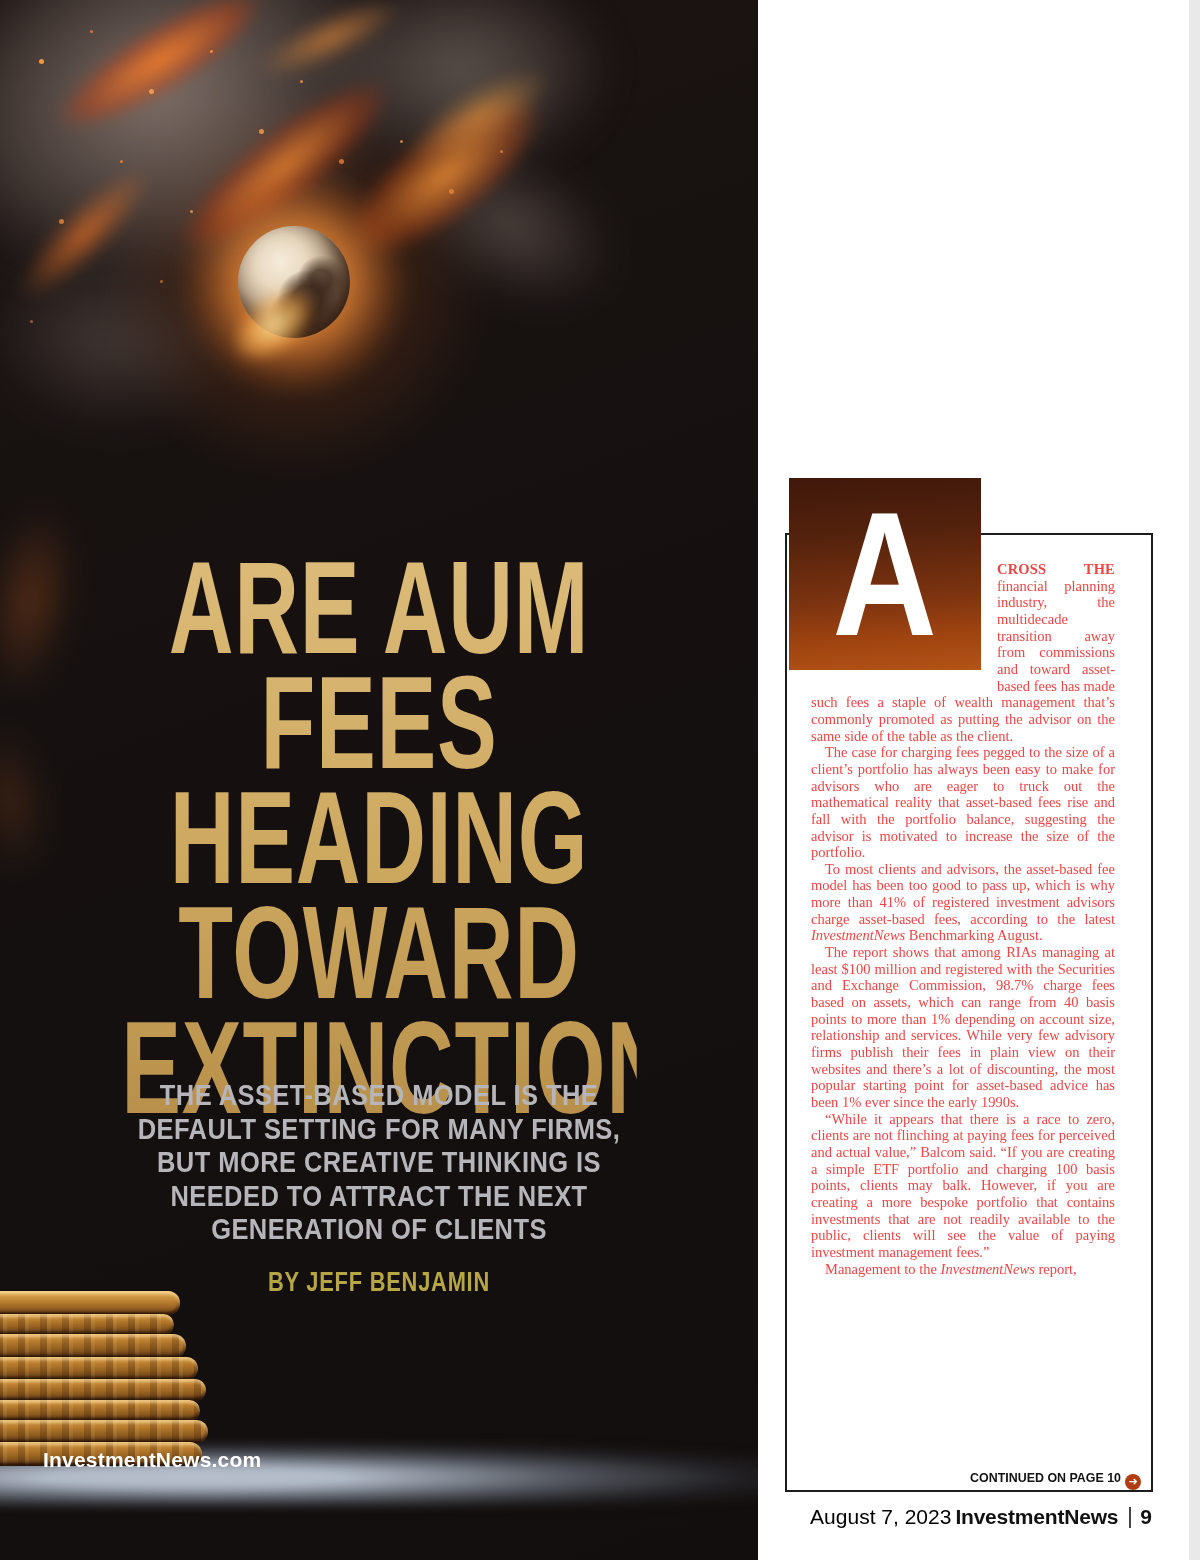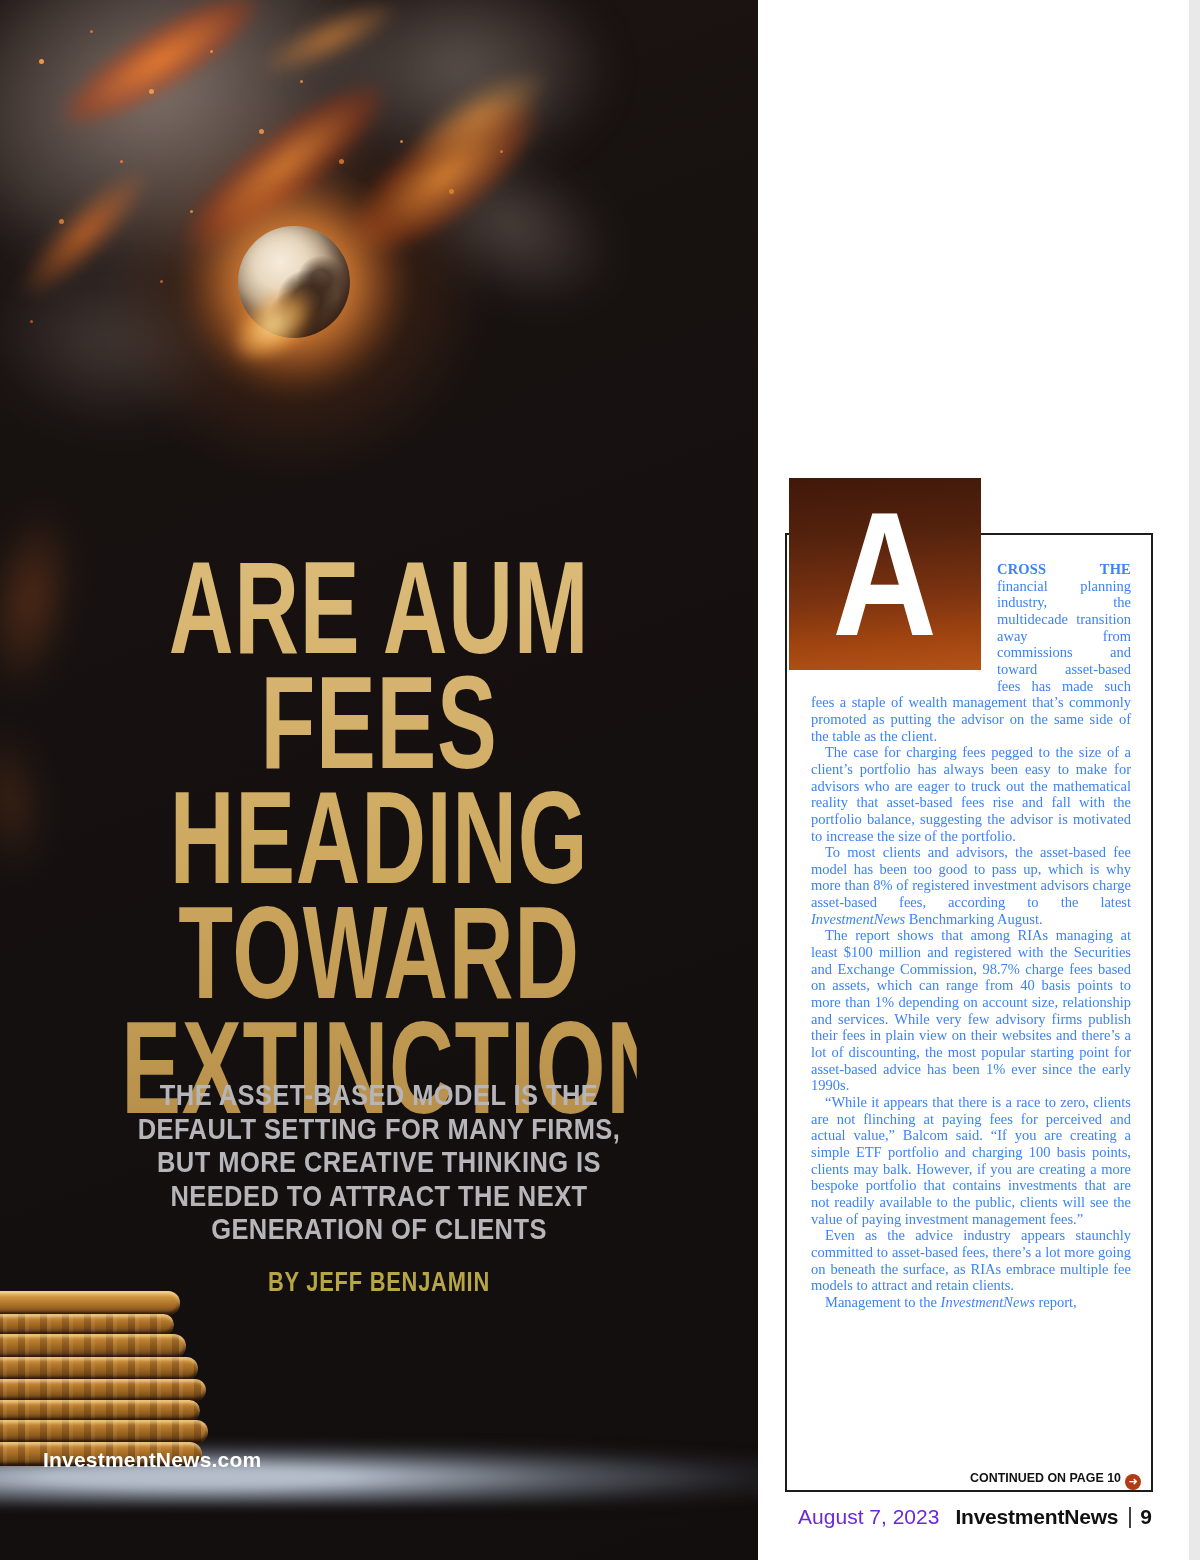--- a/index.html
+++ b/index.html
@@ -116,23 +116,23 @@
   .dropcap-box{
     position:absolute;left:2px;top:-57px;width:192px;height:192px;
     background:linear-gradient(176deg,#40180a 0%,#54220d 30%,#7c3310 62%,#a04410 82%,#b35317 100%);
     display:flex;align-items:center;justify-content:center;z-index:2;
   }
   .dropcap-letter{
     color:#ffffff;font-weight:700;font-size:176px;line-height:176px;
     transform:scaleX(0.82);font-family:"Liberation Sans",sans-serif;
   }
   .article-text{
-    position:relative;padding:26px 20px 0 24px;
+    position:relative;padding:26px 36px 0 24px;
     font-family:"Liberation Serif","DejaVu Serif",serif;
-    font-size:14.5px;line-height:16.65px;color:#3b82f6;
+    font-size:14.5px;line-height:16.65px;color:#ef4444;
     text-align:justify;overflow:hidden;height:calc(100% - 26px);box-sizing:border-box;
   }
   .article-text p{margin:0;text-indent:14px;}
   .article-text p.first{text-indent:0;}
   .dropcap-spacer{float:left;width:186px;height:118px;}
   .lede-caps{font-weight:700;letter-spacing:.2px;}
   .it{font-style:italic;}
   .continued{
     text-align:right;margin-top:3px;padding-right:2px;
     font-family:"Liberation Sans",sans-serif;font-weight:700;font-size:13.5px;
@@ -143,21 +143,21 @@
     display:inline-block;width:16px;height:16px;border-radius:50%;
     background:#b13c12;color:#ffffff;font-size:11px;line-height:16px;text-align:center;
     vertical-align:-3px;margin-left:4px;font-family:"DejaVu Sans",sans-serif;
   }
 
   
   .page-footer{
     position:absolute;top:1505px;right:37px;display:flex;align-items:baseline;
     font-size:21px;color:#232222;
   }
-  .pf-date{font-weight:400;margin-right:16px;color:#6d28d9;}
+  .pf-date{font-weight:400;margin-right:4px;color:#000000;}
   .pf-brand{font-weight:700;letter-spacing:-.2px;color:#111111;}
   .pf-divider{display:inline-block;width:2px;height:21px;background:#444444;
     margin:0 9px 0 11px;align-self:center;}
   .pf-page{font-weight:700;color:#111111;}
 </style>
 </head>
 <body>
 
 <div class="page">
 
@@ -211,24 +211,23 @@
   </div>
 
   <div class="article-box">
     <div class="dropcap-box">
       <span class="dropcap-letter">A</span>
     </div>
     <div class="article-text">
 
     <p class="first"><span class="dropcap-spacer"></span><span class="lede-caps">CROSS THE </span><span>financial planning industry, the multidecade transition away from commissions and toward asset-based fees has made such fees a staple of wealth management that’s commonly promoted as putting the advisor on the same side of the table as the client.</span></p>
         <p class=""><span>The case for charging fees pegged to the size of a client’s portfolio has always been easy to make for advisors who are eager to truck out the mathematical reality that asset-based fees rise and fall with the portfolio balance, suggesting the advisor is motivated to increase the size of the portfolio.</span></p>
-        <p class=""><span>To most clients and advisors, the asset-based fee model has been too good to pass up, which is why more than 8% of registered investment advisors charge asset-based fees, according to the latest </span><span class="it">InvestmentNews</span><span> Benchmarking August.</span></p>
+        <p class=""><span>To most clients and advisors, the asset-based fee model has been too good to pass up, which is why more than 41% of registered investment advisors charge asset-based fees, according to the latest </span><span class="it">InvestmentNews</span><span> Benchmarking August.</span></p>
         <p class=""><span>The report shows that among RIAs managing at least $100 million and registered with the Securities and Exchange Commission, 98.7% charge fees based on assets, which can range from 40 basis points to more than 1% depending on account size, relationship and services. While very few advisory firms publish their fees in plain view on their websites and there’s a lot of discounting, the most popular starting point for asset-based advice has been 1% ever since the early 1990s.</span></p>
         <p class=""><span>“While it appears that there is a race to zero, clients are not flinching at paying fees for perceived and actual value,” Balcom said. “If you are creating a simple ETF portfolio and charging 100 basis points, clients may balk. However, if you are creating a more bespoke portfolio that contains investments that are not readily available to the public, clients will see the value of paying investment management fees.”</span></p>
-        <p class=""><span>Even as the advice industry appears staunchly committed to asset-based fees, there’s a lot more going on beneath the surface, as RIAs embrace multiple fee models to attract and retain clients.</span></p>
         <p class=""><span>Management to the </span><span class="it">InvestmentNews</span><span> report,</span></p>
       </div>
     <div class="continued" style="position:absolute;right:8px;bottom:0;">
       <span class="continued-label">CONTINUED ON PAGE 10</span><span class="continue-icon">➜</span>
     </div>
   </div>
 
   <div class="page-footer">
     <span class="pf-date">August 7, 2023</span>
     <span class="pf-brand">InvestmentNews</span>

